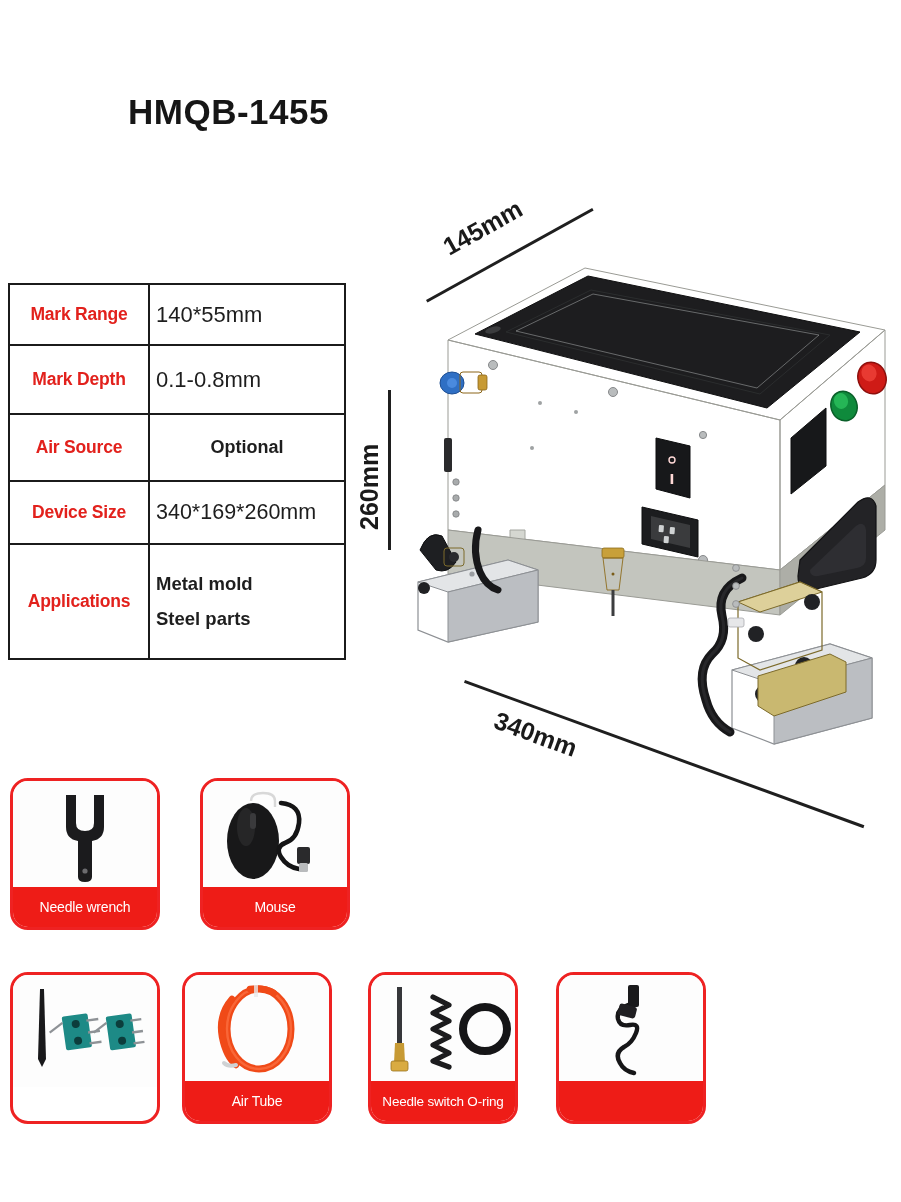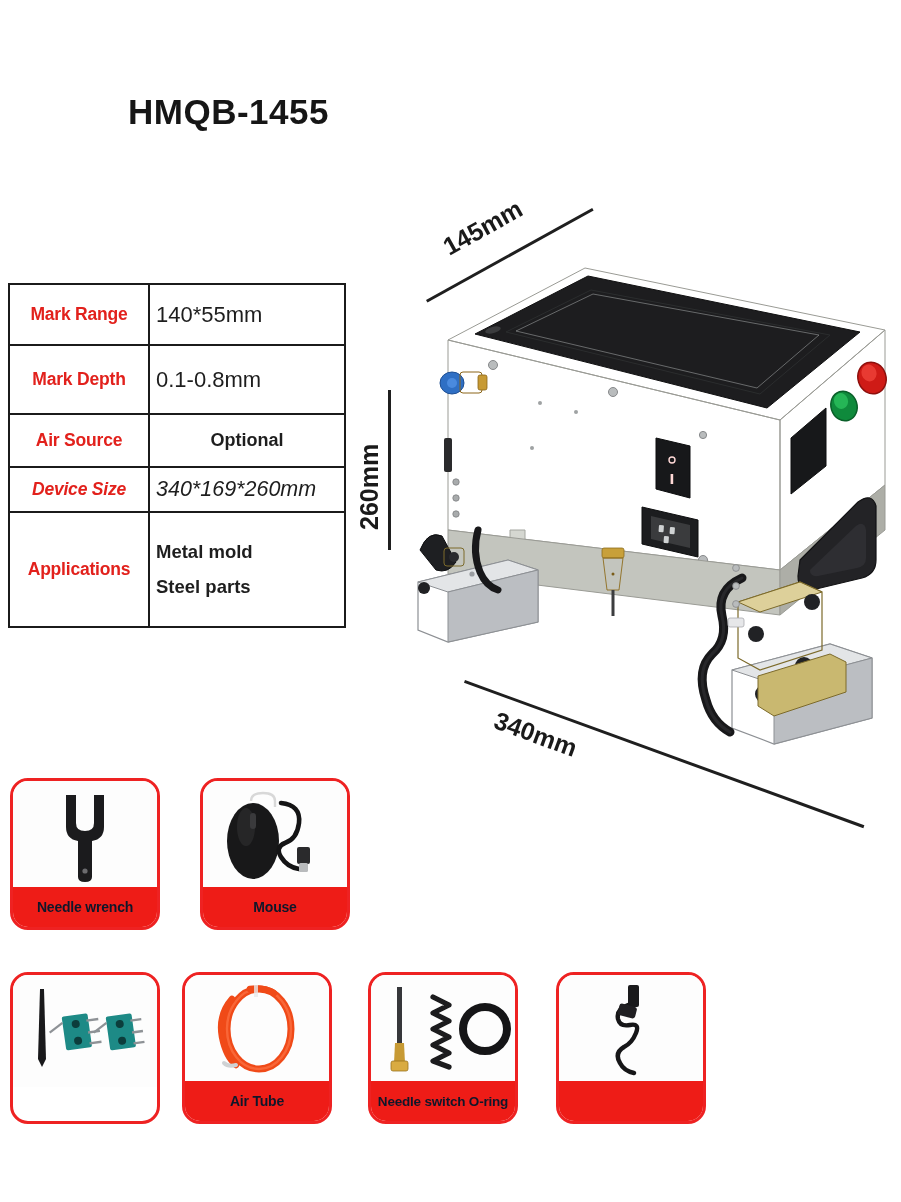--- a/index.html
+++ b/index.html
@@ -64,22 +64,22 @@
     white-space: nowrap;
   }
   td.spec-value.bold-small {
     font-size: 18px;
     font-weight: bold;
     text-align: center;
     padding-left: 0;
   }
   tr.row-h1 td { height: 61px; }
   tr.row-h2 td { height: 69px; }
-  tr.row-h3 td { height: 53px; }
-  tr.row-h4 td { height: 45px; font-style: italic; }
+  tr.row-h3 td { height: 67px; }
+  tr.row-h4 td { height: 63px; }
   tr.row-h5 td { height: 115px; }
 
   td.spec-value.apps {
     font-size: 18.5px;
     font-weight: bold;
     line-height: 1.85;
     white-space: normal;
     padding-left: 16px;
     vertical-align: middle;
     margin-left: 25px;
@@ -163,23 +163,23 @@
     display: flex;
     align-items: center;
     justify-content: center;
   }
   .acc-caption {
     position: absolute;
     left: 0; bottom: 0;
     width: 100%;
     height: 40px;
     background: #ee1c17;
-    color: #0f172a;
+    color: #ffffff;
     font-size: 14px;
-    font-weight: bold;
+    font-weight: normal;
     display: flex;
     align-items: center;
     justify-content: center;
     letter-spacing: -0.2px;
     white-space: nowrap;
   }
   .acc-caption.wide-text { font-size: 13.5px; }
 </style>
 </head>
 <body>

